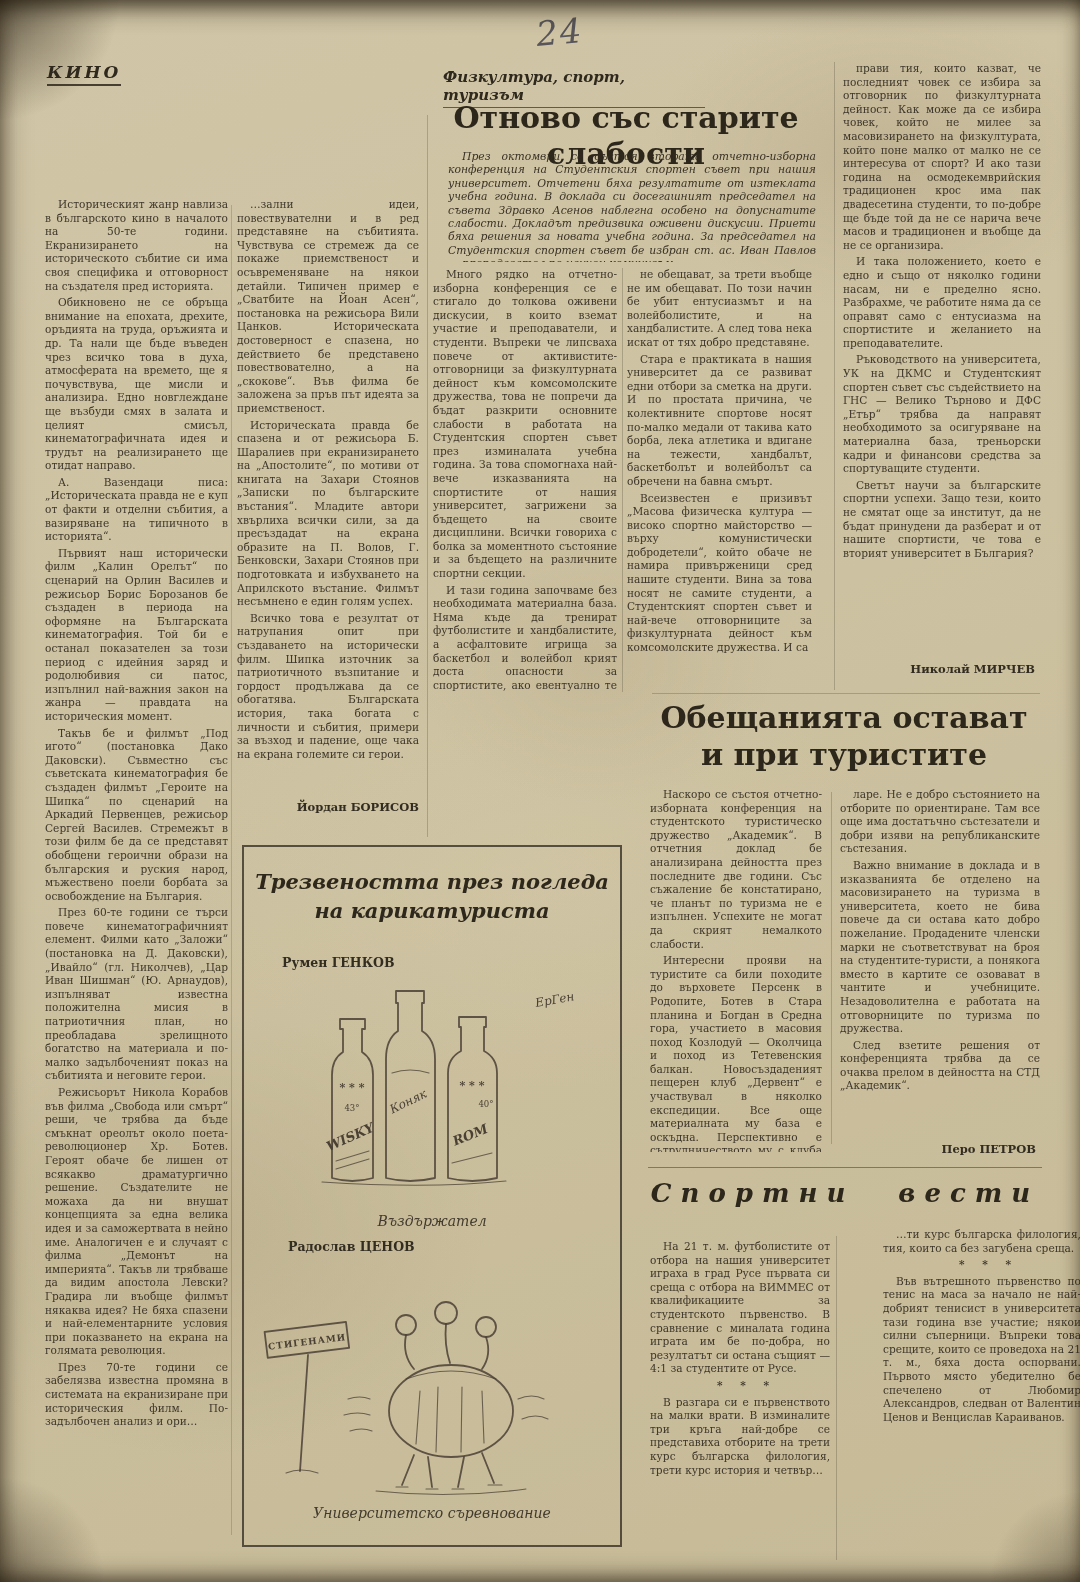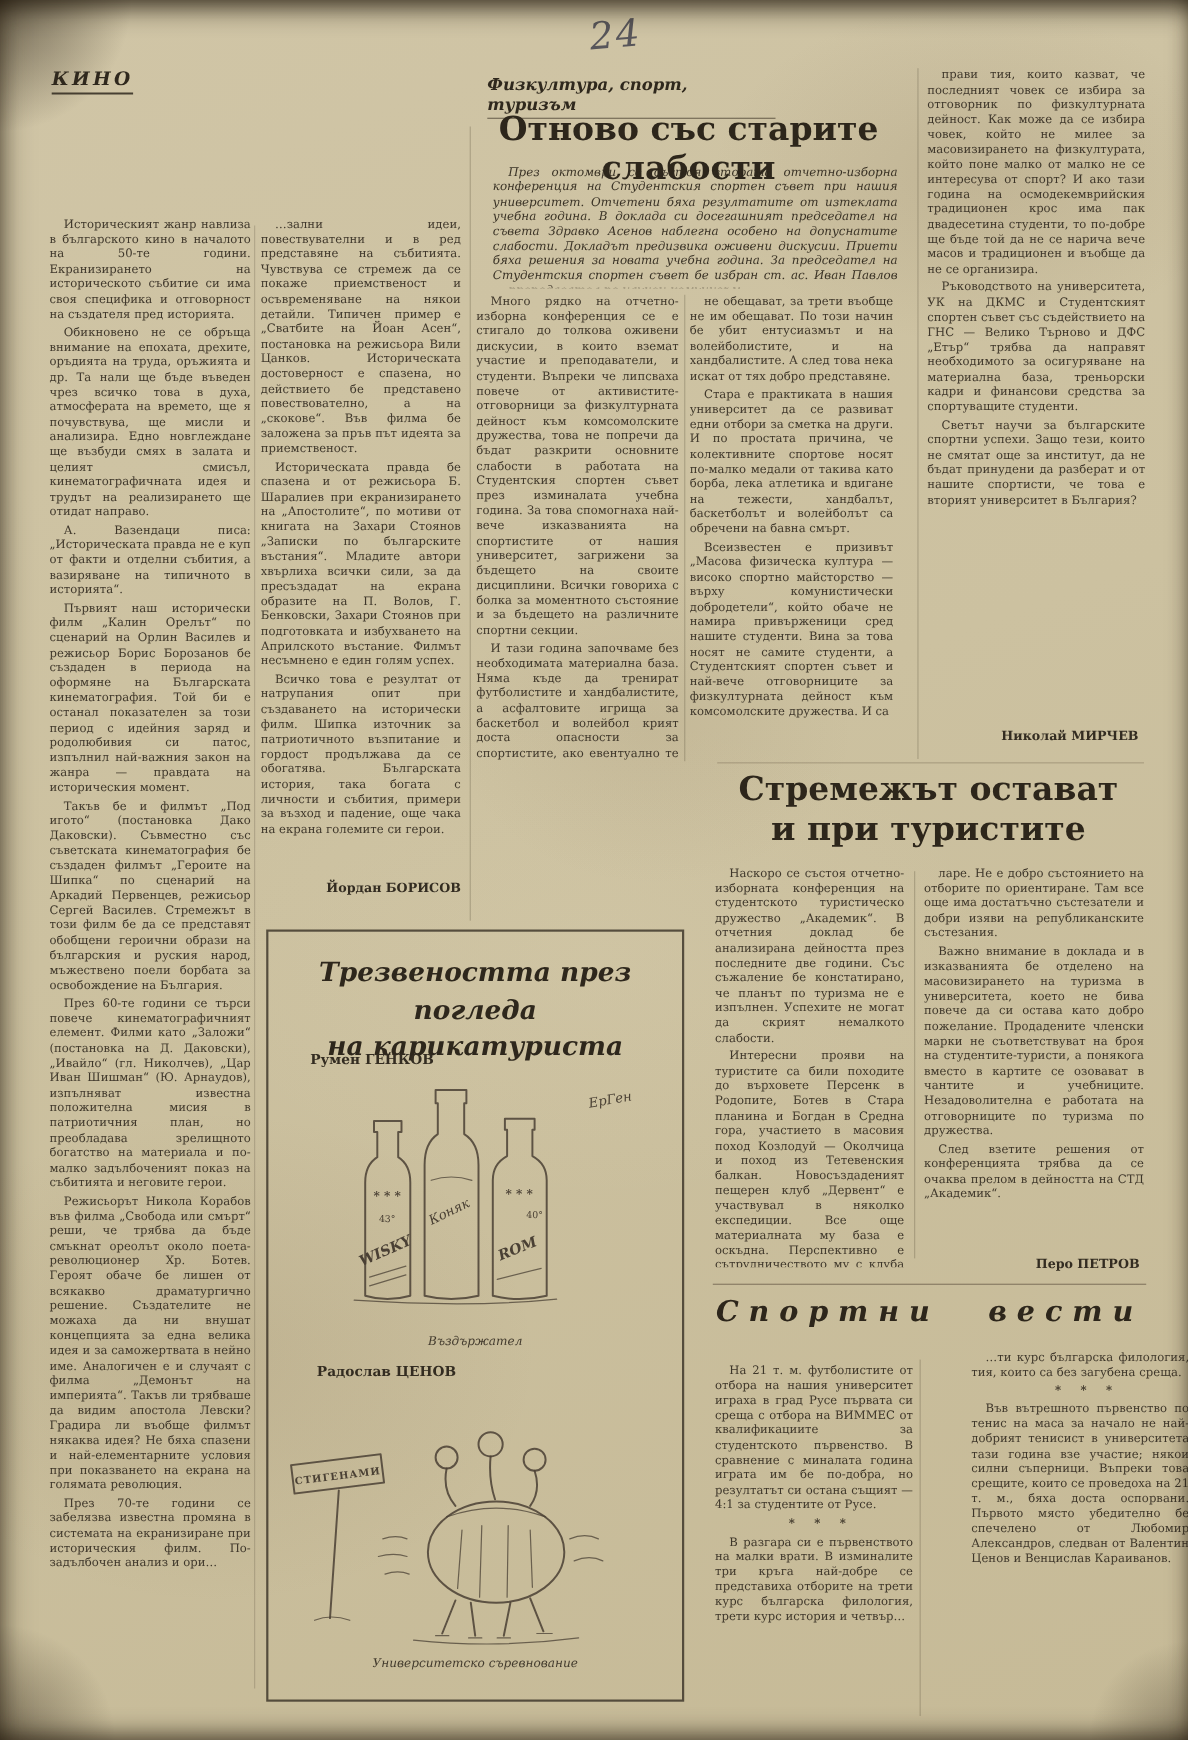--- a/index.html
+++ b/index.html
@@ -95,30 +95,30 @@
   .vr-v{left:836px; top:1236px; height:324px; opacity:.6;}
   .hr-t{left:652px; top:693px; width:388px; opacity:.5;}
   .hr-v{left:648px; top:1167px; width:394px;}
   .cartoon-box{
     left:242px; top:845px; width:376px; height:698px;
     border:2px solid rgba(55,47,36,.8);
   }
   .cartoon-title{
     position:absolute; left:0; top:20px; width:100%; margin:0;
     text-align:center; font-weight:700; font-style:italic;
-    font-size:24px; line-height:1.4; color:#2e271c;
+    font-size:21px; line-height:1.4; color:#2e271c;
   }
   .cartoon-author{
     position:absolute; font-weight:700; font-size:12.5px; color:#332c21;
   }
   .auth1{left:38px; top:108px;}
   .auth2{left:44px; top:392px;}
   .caption{
     position:absolute; left:0; width:100%; text-align:center;
-    font-style:italic; font-size:11px; color:rgba(52,44,33,.9);
+    font-style:italic; font-size:14px; color:rgba(52,44,33,.9);
   }
   .cap1{top:366px;}
   .cap2{top:658px;}
   .svg1{position:absolute; left:30px; top:126px;}
   .svg2{position:absolute; left:12px; top:412px;}
   .sketch{stroke:#4a4034; stroke-width:1.8; fill:none; stroke-linecap:round; stroke-linejoin:round; opacity:.85;}
   .sketch-thin{stroke:#4a4034; stroke-width:1.1; fill:none; stroke-linecap:round; opacity:.75;}
   .svgtxt{fill:#4a4034; font-family:"DejaVu Serif","Liberation Serif",serif;}
 </style>
 </head>
@@ -156,26 +156,27 @@
       <p>Много рядко на отчетно-изборна конференция се е стигало до толкова оживени дискусии, в които вземат участие и преподаватели, и студенти. Въпреки че липсваха повече от активистите-отговорници за физкултурната дейност към комсомолските дружества, това не попречи да бъдат разкрити основните слабости в работата на Студентския спортен съвет през изминалата учебна година. За това спомогнаха най-вече изказванията на спортистите от нашия университет, загрижени за бъдещето на своите дисциплини. Всички говориха с болка за моментното състояние и за бъдещето на различните спортни секции.</p>
       <p>И тази година започваме без необходимата материална база. Няма къде да тренират футболистите и хандбалистите, а асфалтовите игрища за баскетбол и волейбол крият доста опасности за спортистите, ако евентуално те се решат да тренират на тях. Обърнато бе внимание за липсата на треньорски кадри. Обещанията от миналата година останаха в сила и за настоящата. Същото е положението и с финансирането на нашите отбори. Едни отиват на състезания, на други…</p>
     </div>
   <div class="abs col col-s2">
       <p>не обещават, за трети въобще не им обещават. По този начин бе убит ентусиазмът и на волейболистите, и на хандбалистите. А след това нека искат от тях добро представяне.</p>
       <p>Стара е практиката в нашия университет да се развиват едни отбори за сметка на други. И по простата причина, че колективните спортове носят по-малко медали от такива като борба, лека атлетика и вдигане на тежести, хандбалът, баскетболът и волейболът са обречени на бавна смърт.</p>
       <p>Всеизвестен е призивът „Масова физическа култура — високо спортно майсторство — върху комунистически добродетели“, който обаче не намира привърженици сред нашите студенти. Вина за това носят не самите студенти, а Студентският спортен съвет и най-вече отговорниците за физкултурната дейност към комсомолските дружества. И са</p>
     </div>
   <div class="abs col col-s3">
       <p>прави тия, които казват, че последният човек се избира за отговорник по физкултурната дейност. Как може да се избира човек, който не милее за масовизирането на физкултурата, който поне малко от малко не се интересува от спорт? И ако тази година на осмодекемврийския традиционен крос има пак двадесетина студенти, то по-добре ще бъде той да не се нарича вече масов и традиционен и въобще да не се организира.</p>
+      <p>И така положението, което е едно и също от няколко години насам, ни е пределно ясно. Разбрахме, че работите няма да се оправят само с ентусиазма на спортистите и желанието на преподавателите.</p>
       <p>Ръководството на университета, УК на ДКМС и Студентският спортен съвет със съдействието на ГНС — Велико Търново и ДФС „Етър“ трябва да направят необходимото за осигуряване на материална база, треньорски кадри и финансови средства за спортуващите студенти.</p>
       <p>Светът научи за българските спортни успехи. Защо тези, които не смятат още за институт, да не бъдат принудени да разберат и от нашите спортисти, че това е вторият университет в България?</p>
     </div>
   <div class="abs byline by-mirchev">Николай МИРЧЕВ</div>
 
-  <h1 class="abs turisti-head"><span>Стремежът остават</span><br><span>и при туристите</span></h1>
+  <h1 class="abs turisti-head"><span>Обещанията остават</span><br><span>и при туристите</span></h1>
   <div class="abs col col-t1">
       <p>Наскоро се състоя отчетно-изборната конференция на студентското туристическо дружество „Академик“. В отчетния доклад бе анализирана дейността през последните две години. Със съжаление бе констатирано, че планът по туризма не е изпълнен. Успехите не могат да скрият немалкото слабости.</p>
       <p>Интересни прояви на туристите са били походите до върховете Персенк в Родопите, Ботев в Стара планина и Богдан в Средна гора, участието в масовия поход Козлодуй — Околчица и поход из Тетевенския балкан. Новосъздаденият пещерен клуб „Дервент“ е участвувал в няколко експедиции. Все още материалната му база е оскъдна. Перспективно е сътрудничеството му с клуба в гр. Чепе…</p>
     </div>
   <div class="abs col col-t2">
       <p>ларе. Не е добро състоянието на отборите по ориентиране. Там все още има достатъчно състезатели и добри изяви на републиканските състезания.</p>
       <p>Важно внимание в доклада и в изказванията бе отделено на масовизирането на туризма в университета, което не бива повече да си остава като добро пожелание. Продадените членски марки не съответствуват на броя на студентите-туристи, а понякога вместо в картите се озовават в чантите и учебниците. Незадоволителна е работата на отговорниците по туризма по дружества.</p>
       <p>След взетите решения от конференцията трябва да се очаква прелом в дейността на СТД „Академик“.</p>
     </div>
   <div class="abs byline by-petrov">Перо ПЕТРОВ</div>

